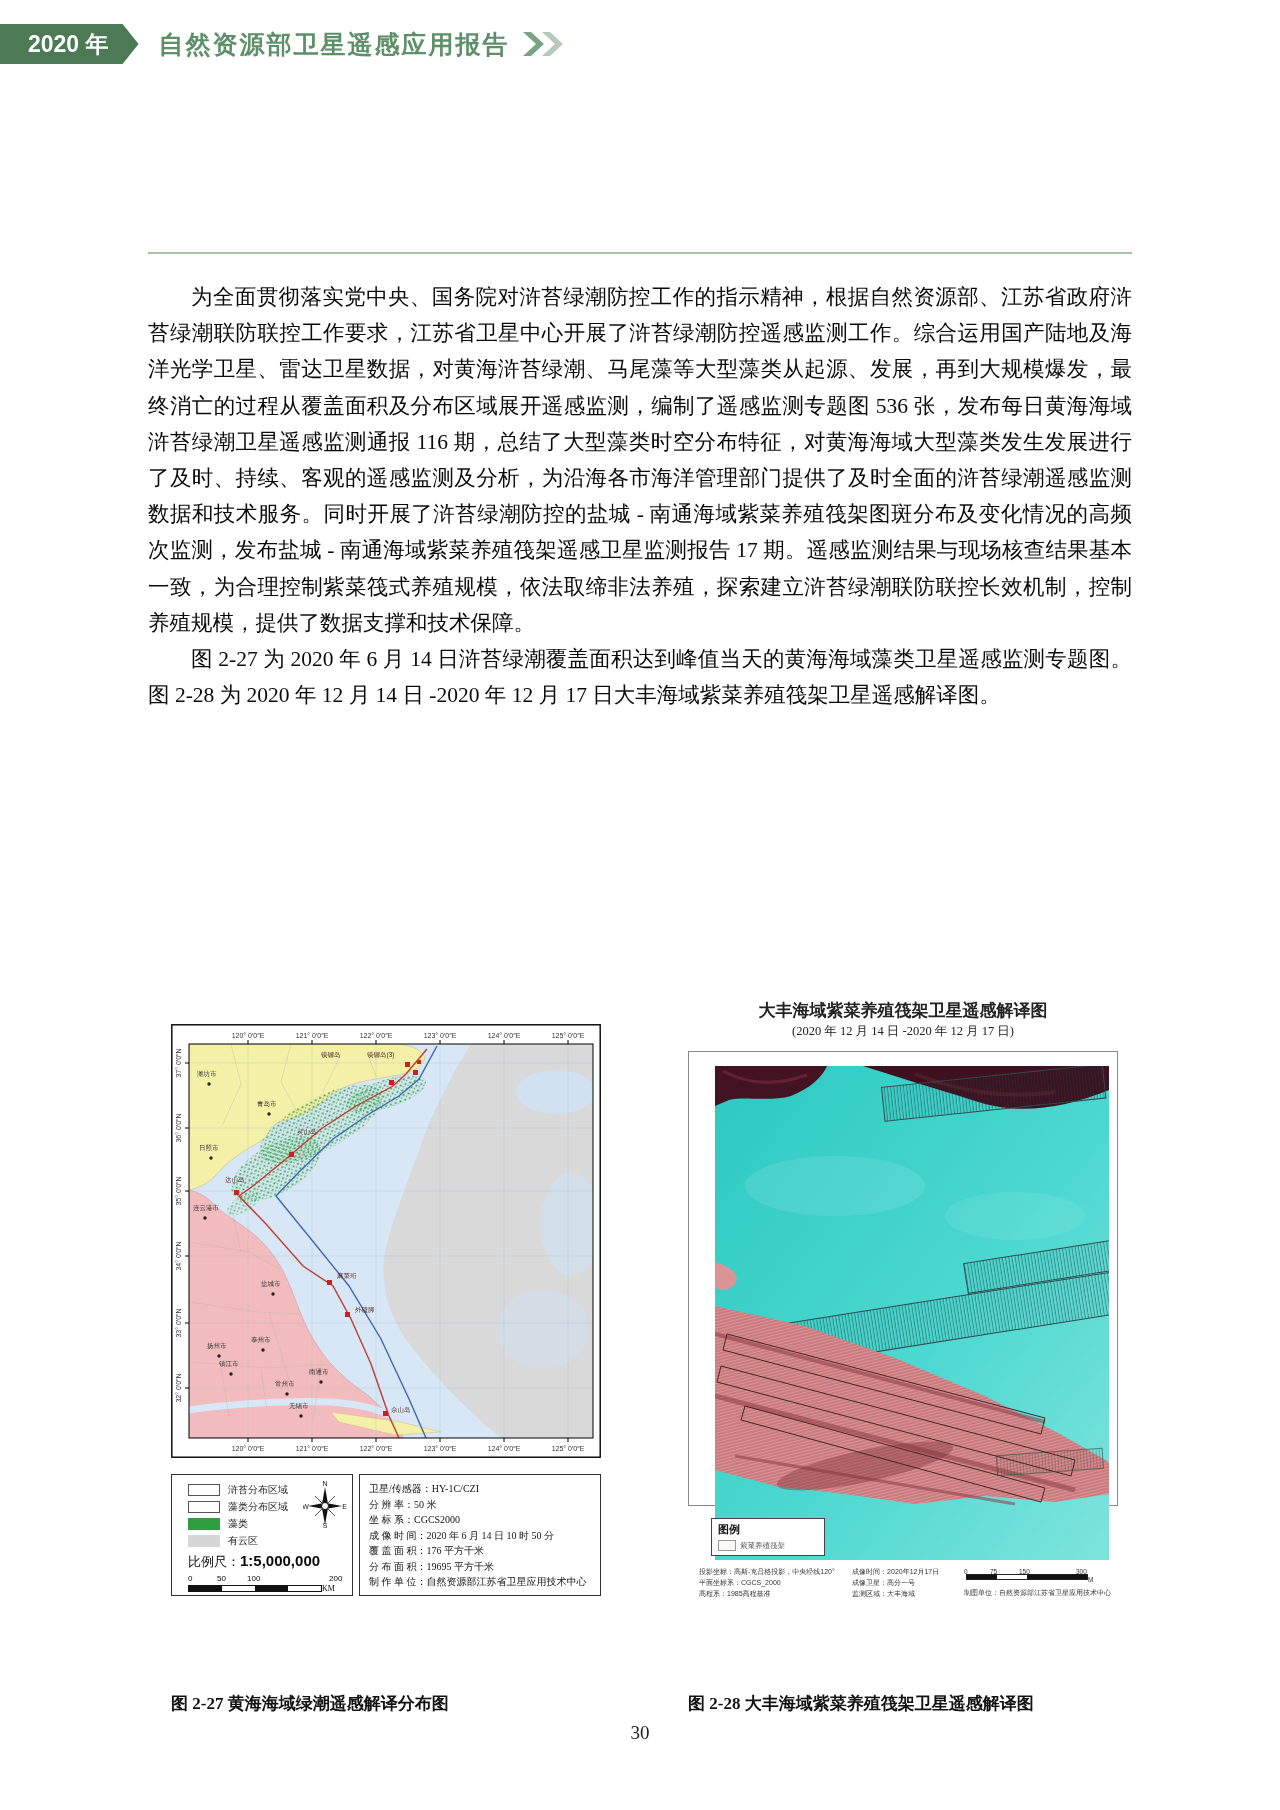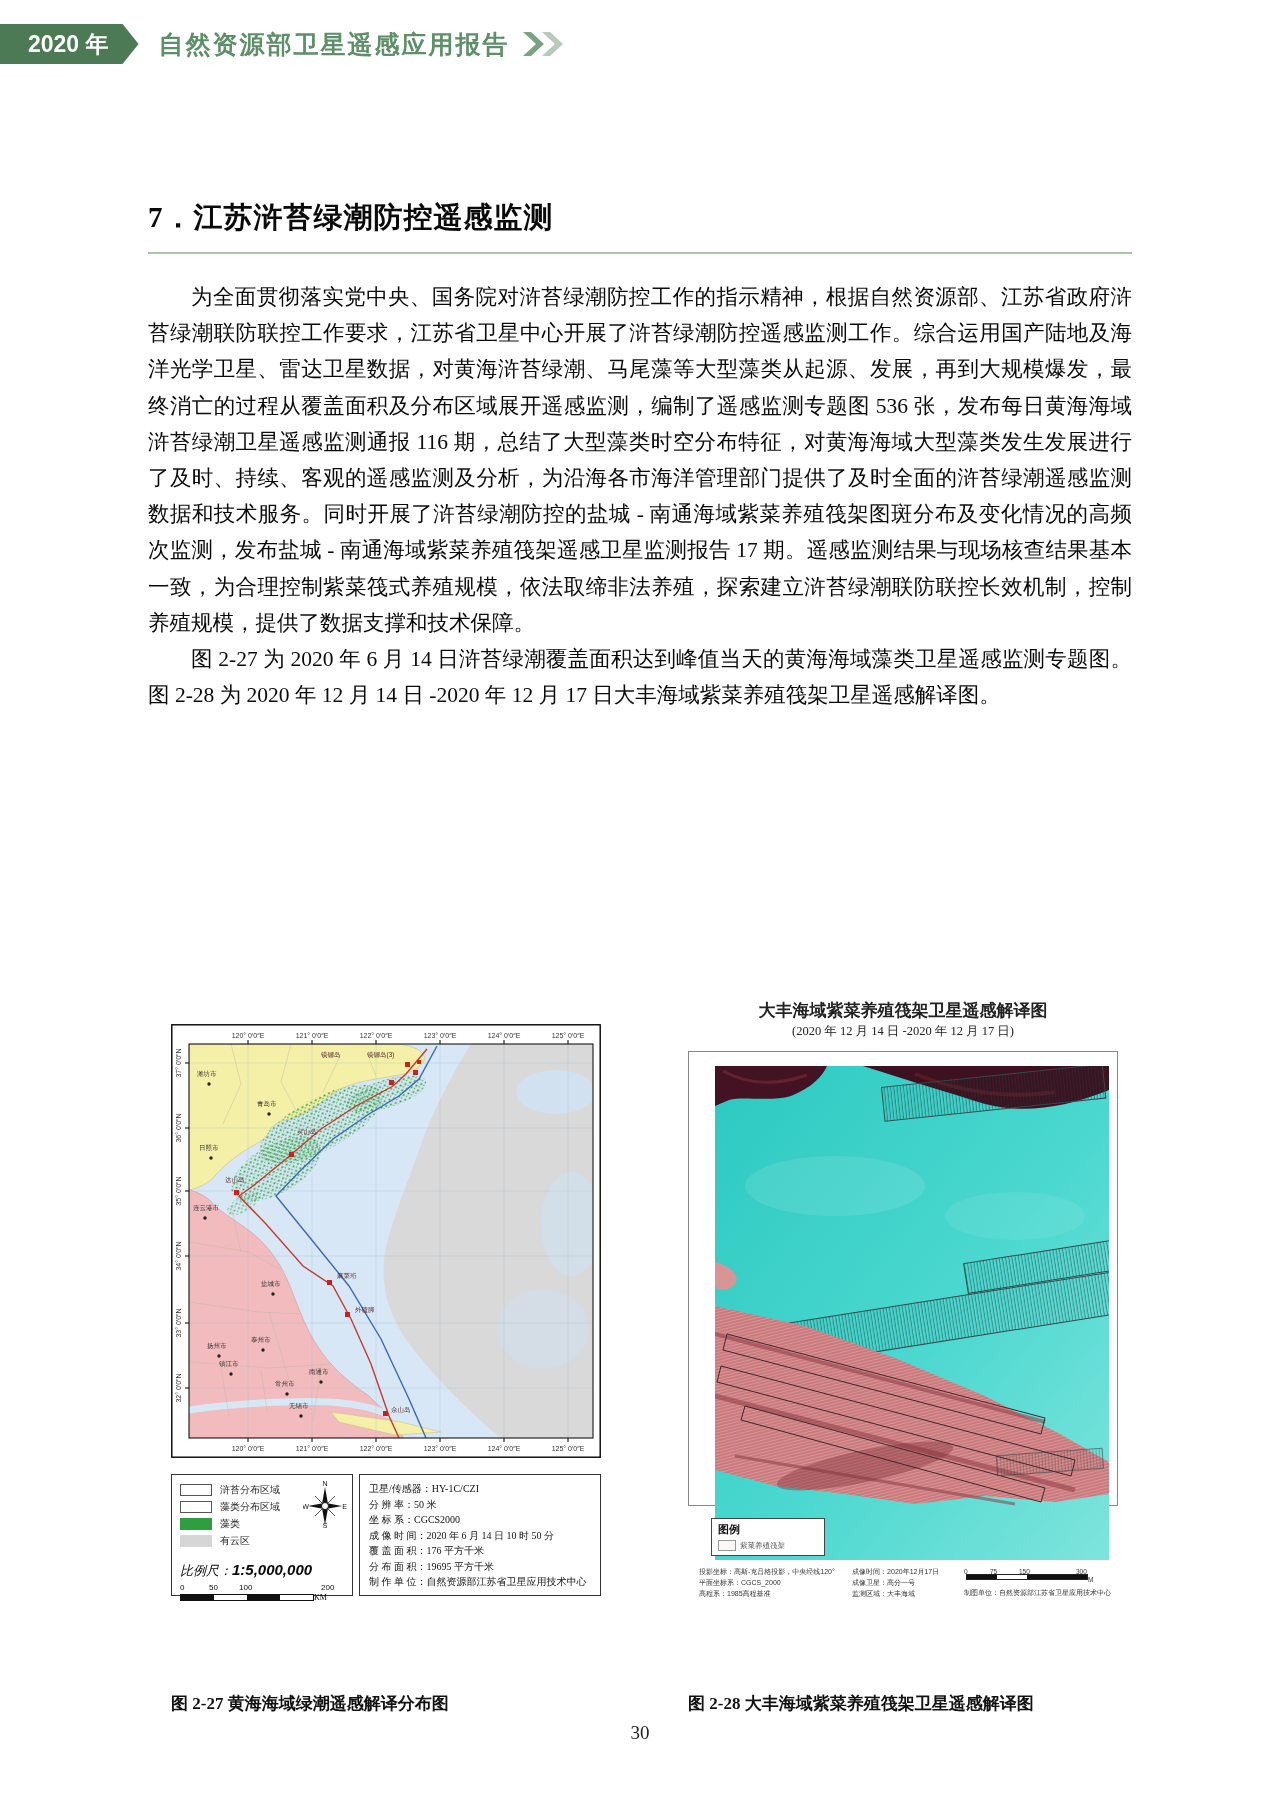--- a/index.html
+++ b/index.html
@@ -24,28 +24,28 @@
   
   .figcol{position:absolute;top:1000px;width:430px;}
   .fig-left{left:171px;}
   .fig-right{left:688px;}
   .figtitle{text-align:center;font-family:"Liberation Sans",sans-serif;font-weight:bold;
             font-size:17px;line-height:22px;color:#222;}
   .figsub{text-align:center;font-size:12.5px;line-height:18px;color:#222;}
   .map{display:block;margin-top:24px;background:#fff;}
   .legendrow{display:flex;gap:6px;margin-top:16px;}
   .legbox{width:182px;height:122px;border:1.5px solid #333;box-sizing:border-box;
-          padding:7px 8px;position:relative;background:#fff;}
+          padding:7px 16px;position:relative;background:#fff;}
   .legitem{display:flex;align-items:center;height:16px;margin-bottom:1px;}
   .sw{width:32px;height:12px;margin-right:8px;box-sizing:border-box;}
   .sw-white{background:#fff;border:1px solid #555;}
   .sw-green{background:#2f9e3f;border:1px solid #2f9e3f;}
   .sw-gray{background:#d6d6d6;border:1px solid #d6d6d6;}
   .legitem span{font-size:10px;color:#222;}
-  .scalerow{margin-top:12px;white-space:nowrap;font-style:italic;}
+  .scalerow{margin-top:3px;white-space:nowrap;}
   .scalerow .sl{font-size:13px;}
   .scalerow .sv{font-size:15px;font-weight:bold;font-family:"Liberation Sans",sans-serif;}
   .sbar{position:relative;width:140px;height:24px;margin-top:3px;}
   .sbar .t{position:absolute;top:0;font-size:8px;font-family:"Liberation Sans",sans-serif;}
   .sbar .bar{position:absolute;top:11px;left:0;width:132px;height:5px;border:1px solid #111;
              display:flex;}
   .sbar .sg{height:100%;}
   .sg-b{background:#111;} .sg-w{background:#fff;}
   .sbar .u{position:absolute;top:10px;left:134px;font-size:8px;}
   .compass{position:absolute;top:5px;right:5px;}
@@ -84,21 +84,20 @@
 
   <div class="hdr">
     <div class="hdr-badge">2020 年</div>
     <div class="hdr-title">自然资源部卫星遥感应用报告</div>
     <svg class="hdr-chev" width="46" height="30" viewBox="0 0 46 30">
       <path d="M3,3 L16,15 L3,27 L11,27 L24,15 L11,3 Z" fill="#79a382"></path>
       <path d="M22,3 L35,15 L22,27 L30,27 L43,15 L30,3 Z" fill="#b7cbba"></path>
     </svg>
   </div>
 
-  <h1 class="sec">7．江苏浒苔绿潮防控遥感监测</h1>
   <div class="sec-line"></div>
 
   <div class="bodytext">
     <p>为全面贯彻落实党中央、国务院对浒苔绿潮防控工作的指示精神，根据自然资源部、江苏省政府浒苔绿潮联防联控工作要求，江苏省卫星中心开展了浒苔绿潮防控遥感监测工作。综合运用国产陆地及海洋光学卫星、雷达卫星数据，对黄海浒苔绿潮、马尾藻等大型藻类从起源、发展，再到大规模爆发，最终消亡的过程从覆盖面积及分布区域展开遥感监测，编制了遥感监测专题图 536 张，发布每日黄海海域浒苔绿潮卫星遥感监测通报 116 期，总结了大型藻类时空分布特征，对黄海海域大型藻类发生发展进行了及时、持续、客观的遥感监测及分析，为沿海各市海洋管理部门提供了及时全面的浒苔绿潮遥感监测数据和技术服务。同时开展了浒苔绿潮防控的盐城 - 南通海域紫菜养殖筏架图斑分布及变化情况的高频次监测，发布盐城 - 南通海域紫菜养殖筏架遥感卫星监测报告 17 期。遥感监测结果与现场核查结果基本一致，为合理控制紫菜筏式养殖规模，依法取缔非法养殖，探索建立浒苔绿潮联防联控长效机制，控制养殖规模，提供了数据支撑和技术保障。</p>
     <p>图 2-27 为 2020 年 6 月 14 日浒苔绿潮覆盖面积达到峰值当天的黄海海域藻类卫星遥感监测专题图。图 2-28 为 2020 年 12 月 14 日 -2020 年 12 月 17 日大丰海域紫菜养殖筏架卫星遥感解译图。</p>
   </div>
 
   <section class="figcol fig-left">
 
     <svg class="map" width="430" height="434" viewBox="0 0 430 434">

